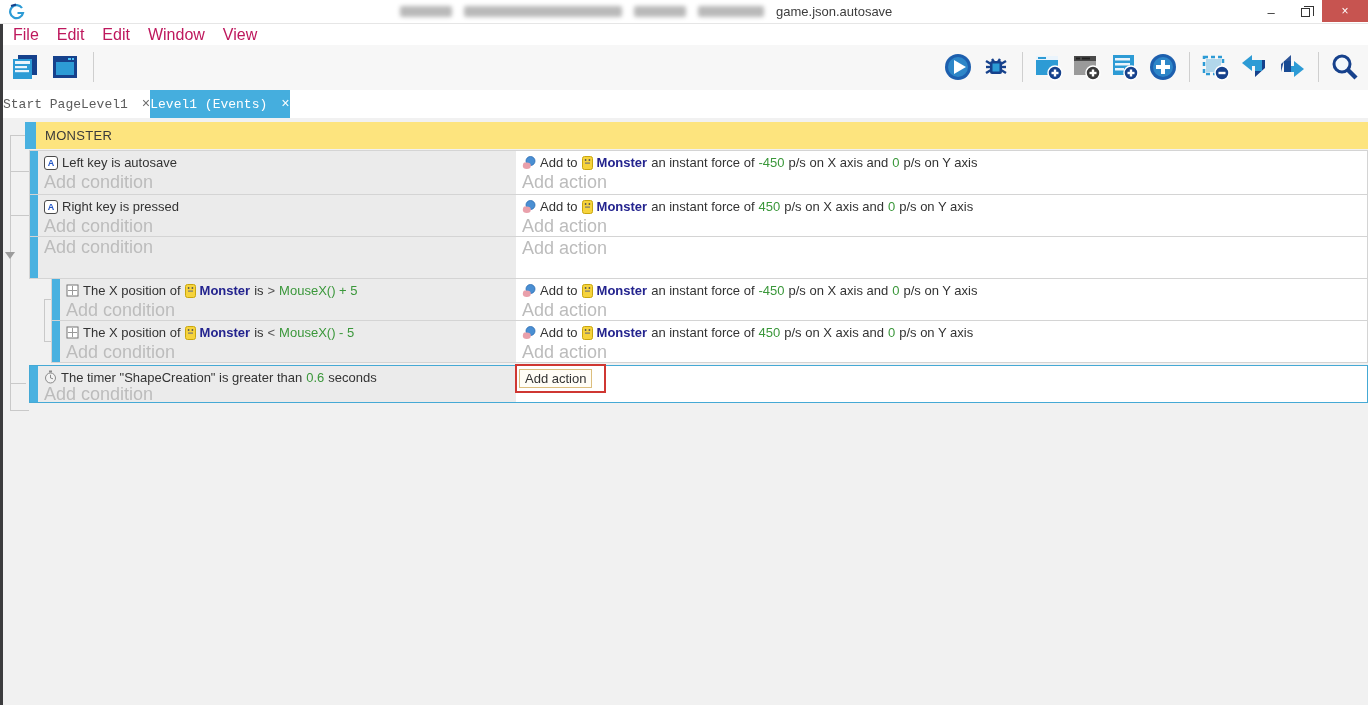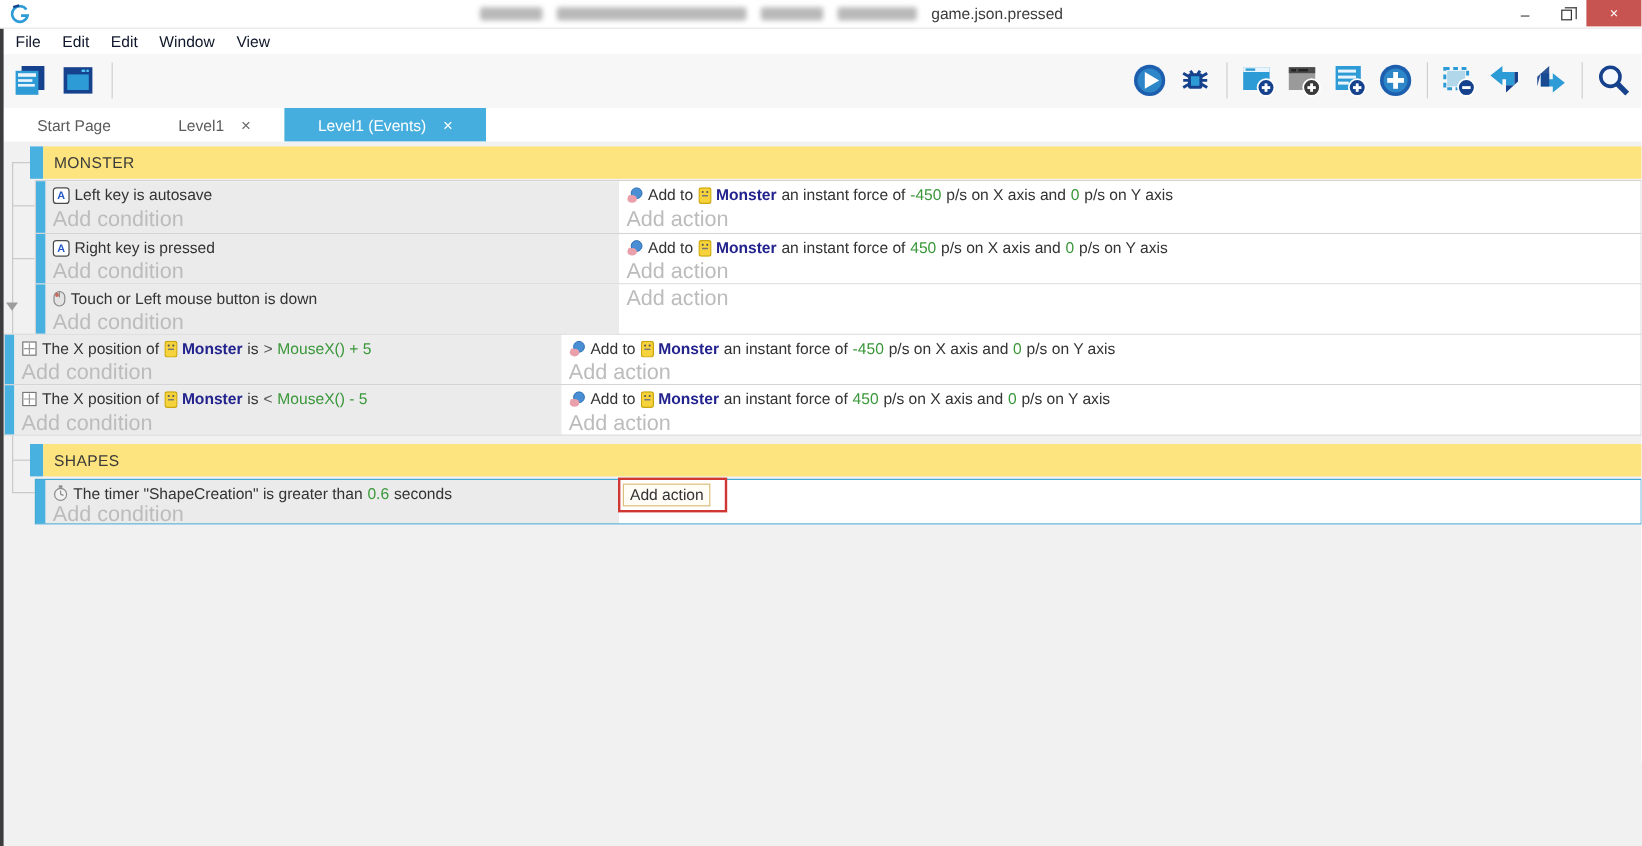--- a/index.html
+++ b/index.html
@@ -16,51 +16,51 @@
   .win-controls { position:absolute; right:0; top:0; height:24px; display:flex; align-items:stretch; }
   .win-btn { width:34px; display:flex; align-items:center; justify-content:center;
              font-size:13px; color:#333; }
   .win-btn.close { width:46px; background:#c75450; color:#fff; height:22px; font-size:12px; }
   .restore-glyph { width:9px; height:9px; border:1px solid #333; position:relative; background:#fff; }
   .restore-glyph:before { content:""; position:absolute; left:2px; top:-3px; width:9px; height:9px;
              border:1px solid #333; border-left:none; border-bottom:none; }
 
   
   .menubar { position:absolute; left:4px; top:24px; height:21px; display:flex; align-items:center; }
-  .menu-item { padding:0 9px; font-size:13px; color:#0f172a; cursor:default; }
+  .menu-item { padding:0 9px; font-size:16px; color:#be185d; cursor:default; }
 
   
   .left-edge { position:absolute; left:0; top:24px; width:3px; height:681px; background:#3c3c3e; z-index:50; }
 
   
   .toolbar { position:absolute; left:0; top:45px; width:1368px; height:45px; background:#f7f7f7; }
   .tb-left { position:absolute; left:8px; top:5px; display:flex; align-items:center; gap:6px; }
   .tb-right { position:absolute; right:6px; top:5px; display:flex; align-items:center; gap:4px; }
   .tb-icon { width:34px; height:34px; display:flex; align-items:center; justify-content:center; }
   .tb-sep { width:1px; height:30px; background:#cfcfcf; margin:0 5px; }
 
   
   .tabbar { position:absolute; left:3px; top:90px; width:1365px; height:28px; background:#fff;
             display:flex; align-items:stretch; }
-  .tab { display:flex; align-items:center; gap:14px; padding:0 28px; font-size:13px; color:#5c5c5c; }
+  .tab { display:flex; align-items:center; gap:14px; padding:0 0; font-size:13px; color:#5c5c5c;font-family:Liberation Mono, monospace; }
   .tab .x { color:#6b6b6b; font-size:14px; }
   .tab.active { background:#45aede; color:#fff; }
   .tab.active .x { color:#fff; }
 
   
   .events { position:absolute; left:3px; top:118px; width:1365px; height:587px; background:#f1f1f1; }
   .rows { position:absolute; left:0; top:0; right:0; padding-top:4px; }
 
   .group-row { display:flex; height:27px; margin-left:22px; }
   .group-strip { width:11px; background:#49b1e0; }
   .group-bar { flex:1; background:#fde47e; display:flex; align-items:center; padding-left:9px;
                font-size:13px; color:#3a3a3a; letter-spacing:0.3px; }
   .event { display:flex; border:1px solid #d4d4d4; background:#fff; }
   .lvl1 { margin-left:26px; margin-top:-1px; }
-  .lvl2 { margin-top:-1px; }
+  .lvl2 { margin-left:48px; margin-top:-1px; }
   .h45 { height:45px; } .h43 { height:43px; }
   .strip { width:8px; background:#49b1e0; }
   .cond { background:#ebebeb; padding:1px 0 0 6px; }
   .lvl1 .cond { width:478px; } .lvl2 .cond { width:456px; }
   .act { flex:1; background:#fff; padding:1px 0 0 6px; position:relative; }
   .line { height:21px; display:flex; align-items:center; gap:4px; font-size:13px; color:#333; white-space:nowrap; }
   .ph { height:19px; display:flex; align-items:center; font-size:18px; color:#bcbcbc; }
   .green { color:#3a973a; }
   .objname { color:#23238e; font-weight:bold; }
   .op { color:#555; }
@@ -94,21 +94,21 @@
     <svg width="17" height="17" viewBox="0 0 17 17">
       <path d="M14 5 A6.5 6.5 0 1 0 15 10 L9.5 10" fill="none" stroke="#2d9bd5" stroke-width="2.2"></path>
       <path d="M3 3 L8 1.5" stroke="#16418c" stroke-width="2"></path>
     </svg>
   </span>
   <div class="title-center">
     <span class="blur-blob" style="width:52px"></span>
     <span class="blur-blob" style="width:158px"></span>
     <span class="blur-blob" style="width:52px"></span>
     <span class="blur-blob" style="width:66px"></span>
-    <span class="title-tail">game.json.pressed</span>
+    <span class="title-tail">game.json.autosave</span>
   </div>
   <div class="win-controls">
     <div class="win-btn">–</div>
     <div class="win-btn">
         <span class="restore-glyph"></span>
       </div>
     <div class="win-btn close">×</div>
   </div>
 </div>
 
@@ -340,28 +340,20 @@
           <span class="green">0</span>
           <span>p/s on Y axis</span>
         </div>
         <div class="ph">Add action</div>
       </div>
     </div>
 
     <div class="event lvl1 h43">
       <div class="strip"></div>
       <div class="cond">
-        <div class="line">
-          <svg width="11" height="14" viewBox="0 0 11 14">
-            <rect x="1" y="1" width="9" height="12" rx="4.5" fill="#e3e3e3" stroke="#8a8a8a"></rect>
-            <line x1="5.5" y1="1.5" x2="5.5" y2="6" stroke="#8a8a8a"></line>
-            <rect x="2" y="2" width="3" height="3.5" rx="1.5" fill="#c96a5f"></rect>
-          </svg>
-          <span>Touch or Left mouse button is down</span>
-        </div>
         <div class="ph">Add condition</div>
       </div>
       <div class="act">
         <div class="ph" style="height:21px;">Add action</div>
       </div>
     </div>
 
     <div class="event lvl2 h43">
       <div class="strip"></div>
       <div class="cond">
@@ -451,26 +443,20 @@
           <span>an instant force of</span>
           <span class="green">450</span>
           <span>p/s on X axis and</span>
           <span class="green">0</span>
           <span>p/s on Y axis</span>
         </div>
         <div class="ph">Add action</div>
       </div>
     </div>
 
-    <div class="group-row shapes-group">
-      <div class="group-strip"></div>
-      <div class="group-bar">
-          <span>SHAPES</span>
-        </div>
-    </div>
 
     <div class="event lvl1 timer-row">
       <div class="strip"></div>
       <div class="cond">
         <div class="line">
           <svg width="13" height="14" viewBox="0 0 13 14">
             <rect x="5" y="0.5" width="3" height="2" fill="#8a8a8a"></rect>
             <circle cx="6.5" cy="8" r="5" fill="#f2f2f2" stroke="#8a8a8a"></circle>
             <line x1="6.5" y1="8" x2="6.5" y2="4.8" stroke="#8a8a8a"></line>
             <line x1="6.5" y1="8" x2="9" y2="8.8" stroke="#8a8a8a"></line>

